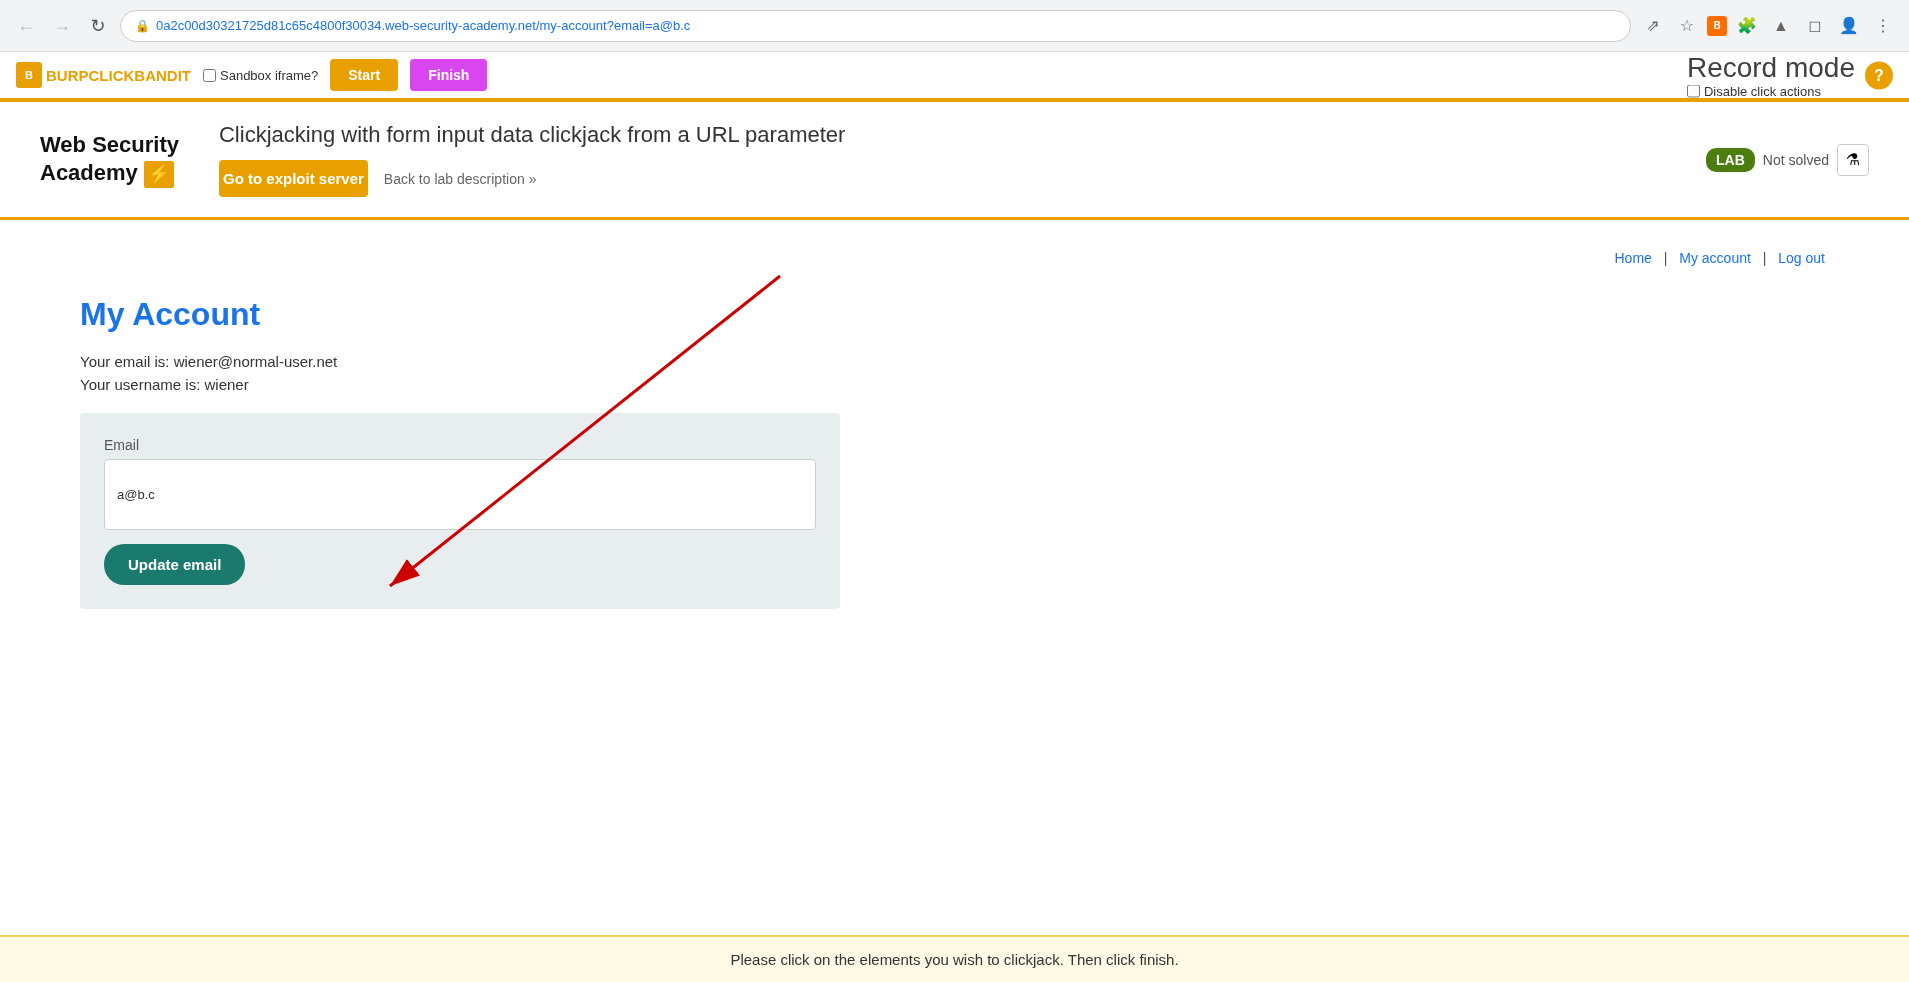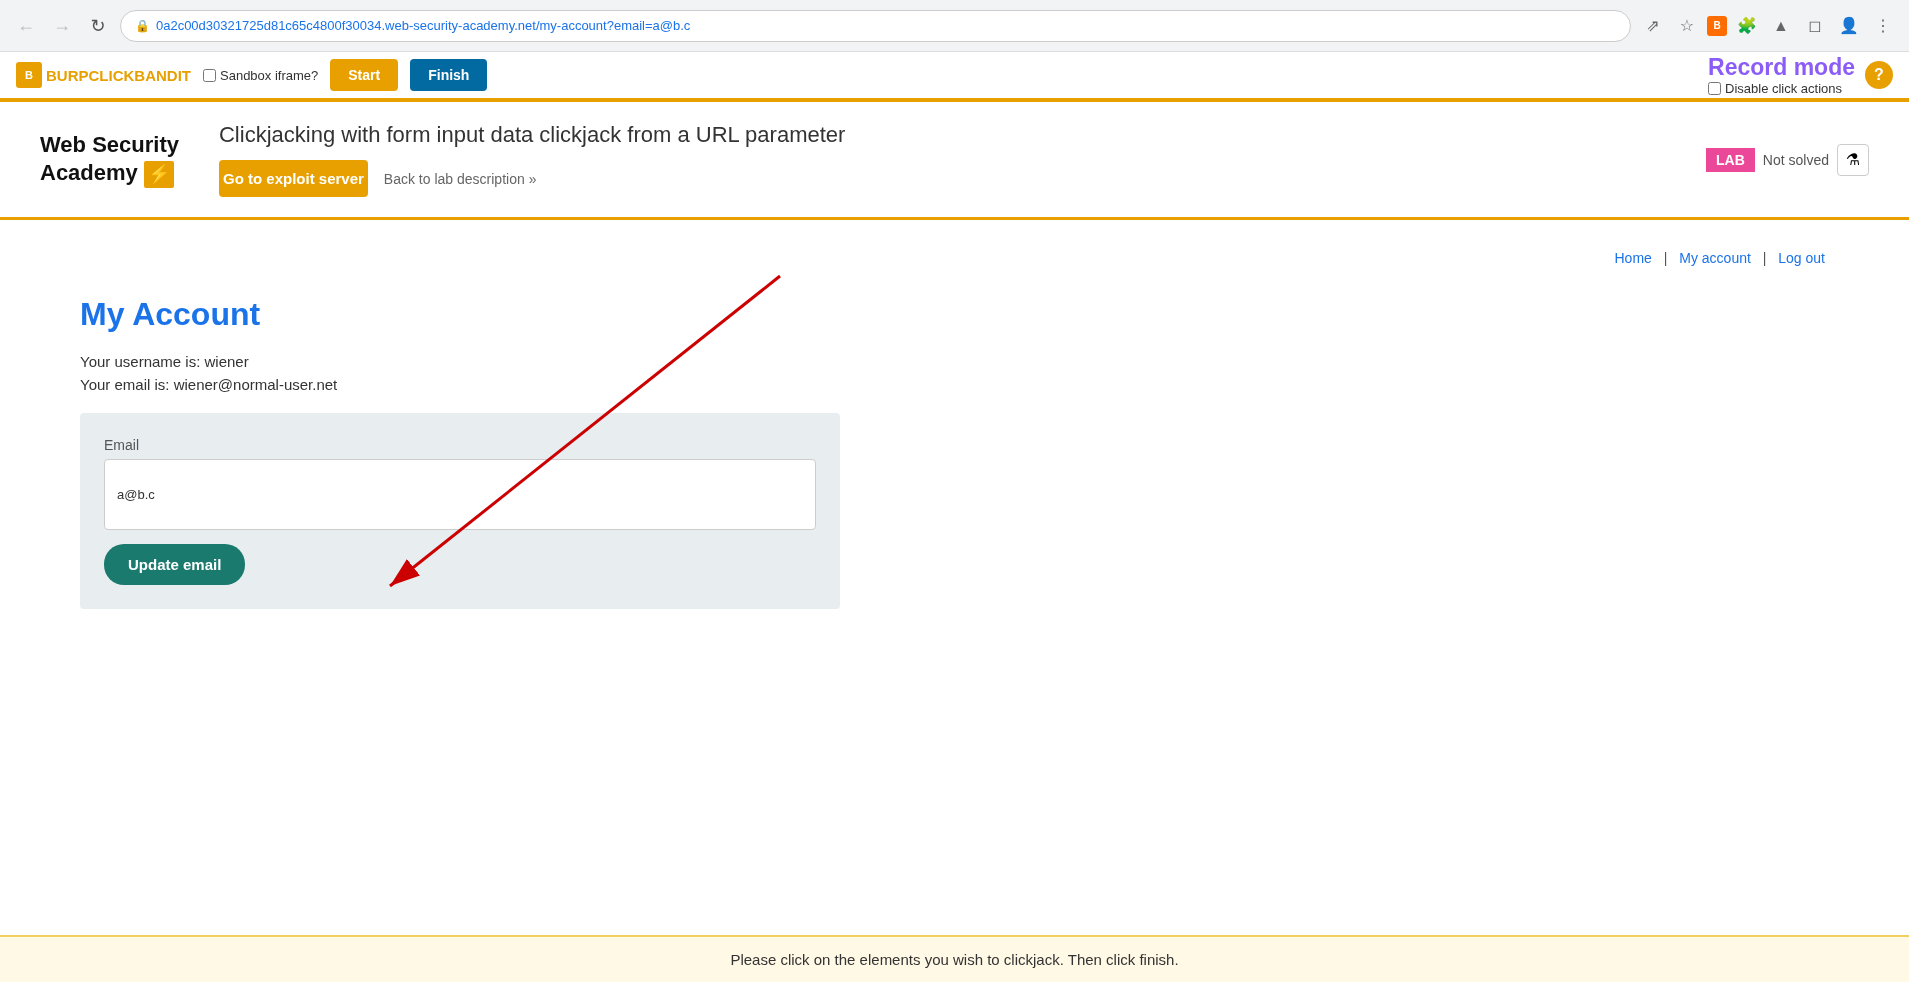--- a/index.html
+++ b/index.html
@@ -83,28 +83,28 @@
     .burp-btn {
       padding: 8px 18px;
       border: none;
       border-radius: 4px;
       font-size: 14px;
       font-weight: bold;
       cursor: pointer;
       color: white;
     }
     .burp-btn-start { background: #e8a000; }
-    .burp-btn-finish { background: #0369a1; }
+    .burp-btn-finish { background: #d946ef; }
 
     .record-mode-section {
       position: absolute; right: 16px; top: 50%; transform: translateY(-50%);
       display: flex; align-items: center; gap: 10px;
     }
     .record-mode-title {
-      font-size: 23px; font-weight: bold; color: #8b5cf6;
+      font-size: 28px; font-weight: normal; color: #404040;
     }
     .disable-click-label {
       display: flex; align-items: center; gap: 4px;
       font-size: 13px; color: #333;
     }
     .help-btn {
       width: 28px; height: 28px;
       background: #e8a000;
       border-radius: 50%;
       border: none;
@@ -151,24 +151,24 @@
       font-weight: bold;
     }
     .back-to-lab-link {
       color: #666; font-size: 14px; text-decoration: none;
       display: flex; align-items: center; gap: 4px;
     }
     .lab-status {
       display: flex; align-items: center; gap: 8px;
     }
     .lab-badge {
-      background: #ec4899;
+      background: #4d7c0f;
       color: white;
       padding: 4px 10px;
-      border-radius: 0;
+      border-radius: 10px;
       font-size: 14px;
       font-weight: bold;
     }
     .not-solved-text {
       font-size: 14px; color: #555;
     }
     .flask-icon-btn {
       width: 32px; height: 32px;
       border: 1px solid #ccc;
       border-radius: 4px;
@@ -330,22 +330,22 @@
   <div class="nav-links">
     <a href="#">Home</a>
     <span>|</span>
     <a href="#">My account</a>
     <span>|</span>
     <a href="#">Log out</a>
   </div>
 
   <div class="content-with-arrow">
     <h1 class="page-title">My Account</h1>
+    <p class="user-info">Your email is: wiener@normal-user.net</p>
     <p class="user-info">Your username is: wiener</p>
-    <p class="user-info">Your email is: wiener@normal-user.net</p>
 
     <div class="form-section">
       <div class="form-label">Email</div>
       <input class="form-input" type="text" value="a@b.c" style="">
       <button class="update-email-btn">Update email</button>
     </div>
 
     <svg style="position:absolute; top: -80px; left: 80px; width: 700px; height: 450px; pointer-events: none;">
       <defs>
         <marker id="arrowhead" markerWidth="10" markerHeight="7" refX="10" refY="3.5" orient="auto">

